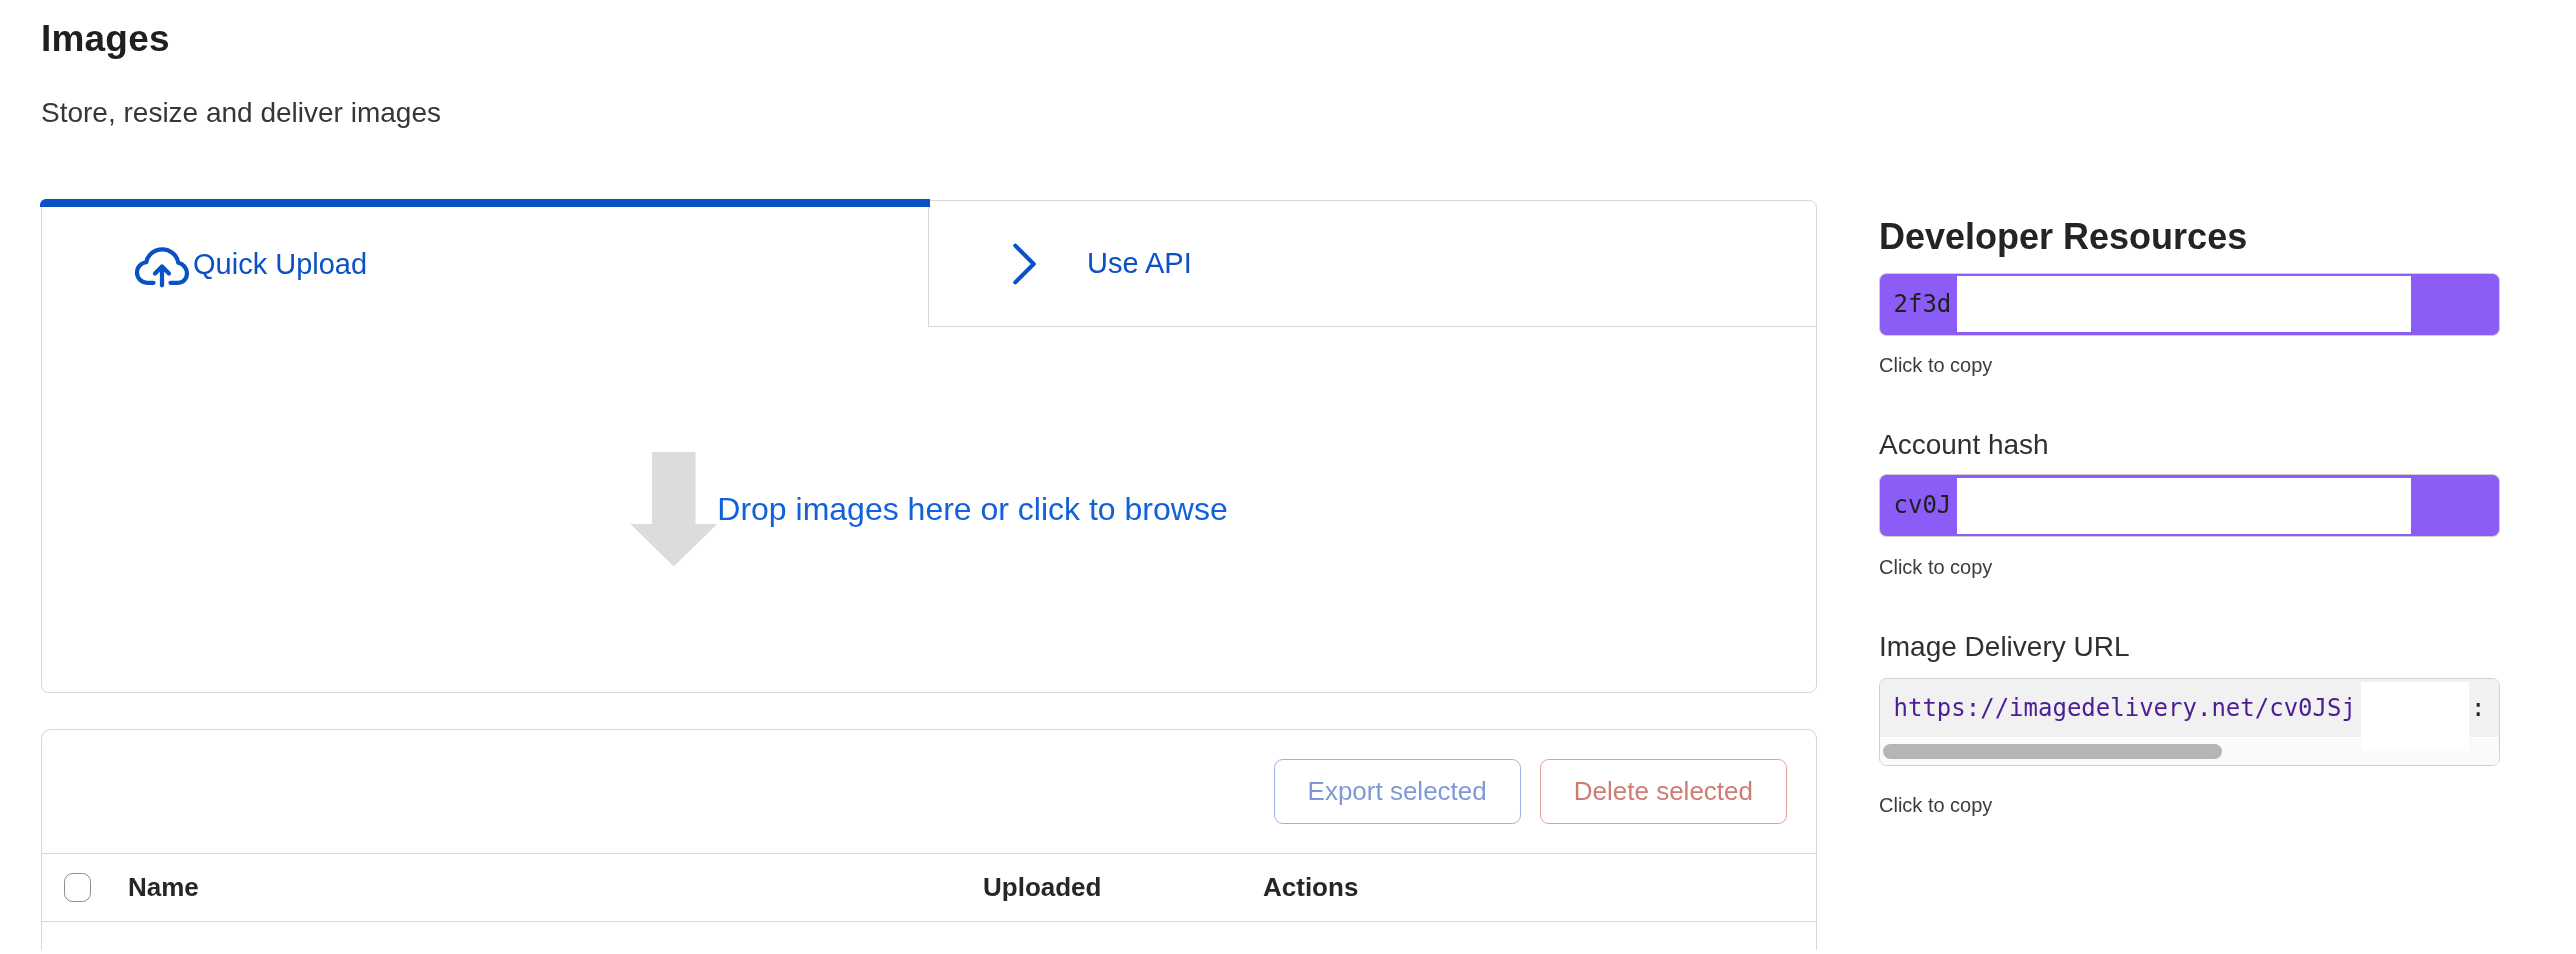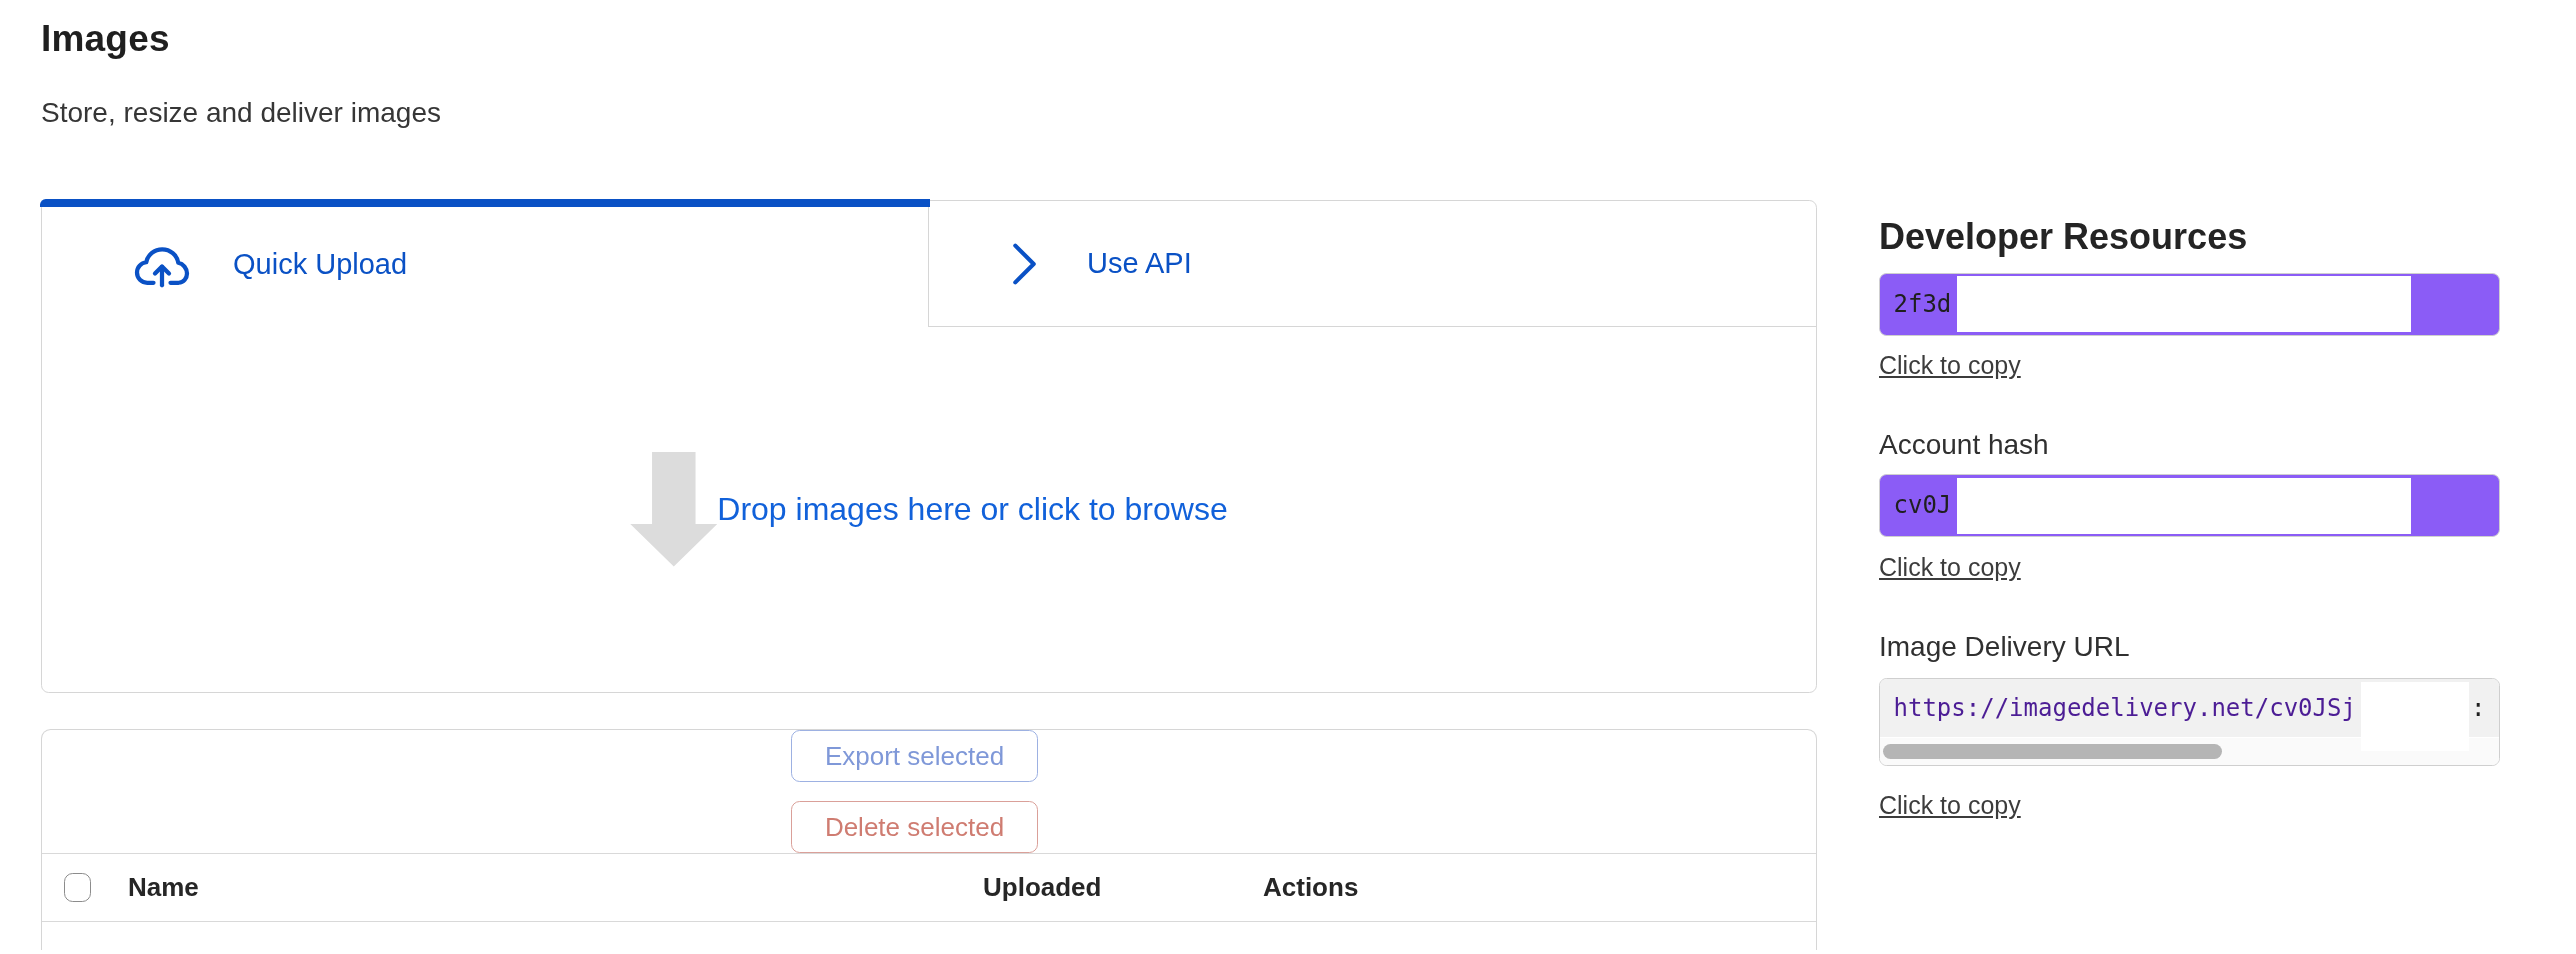--- a/index.html
+++ b/index.html
@@ -16,34 +16,34 @@
   .upload-panel { position:relative; margin-top:71px; height:493px;
     border:1.9px solid #d6d6d6; border-radius:7.7px; background:#fff; }
   .accent-bar { position:absolute; top:-1.9px; left:-1.9px; width:890px; height:7.7px;
     background:#0a51c5; border-top-left-radius:5.8px; z-index:3; }
   .tabs-row { position:relative; height:126px; display:flex; }
   .tab { display:flex; align-items:center; cursor:pointer; }
   .tab-active { width:886px; padding-left:89px; }
   .tab-api { flex:1; border-left:1.9px solid #d6d6d6; border-bottom:1.9px solid #d6d6d6; padding-left:77px; }
   .tab-label { font-size:29px; color:#0a51c5; }
   .tab-icon { display:flex; align-items:center; justify-content:center; }
-  .tab-active .tab-label { margin-left:40px; }
+  .tab-active .tab-label { }
   .tab-api .tab-label { margin-left:44px; }
 
   
   .dropzone { height:364px; display:flex; align-items:center; justify-content:center; cursor:pointer; }
   .arrow-down { width:87px; height:115px; background:#dcdcdc;
     clip-path:polygon(25% 0, 75% 0, 75% 63%, 100% 63%, 50% 100%, 0 63%, 25% 63%); }
   .drop-text { font-size:32px; color:#1161da; }
 
   
   .list-card { margin-top:36px; height:221px; border:1.9px solid #d6d6d6;
     border-bottom:none; border-radius:9.6px 9.6px 0 0; background:#fff; overflow:hidden; }
   .toolbar { height:124px; display:flex; align-items:center; justify-content:flex-end;
-    gap:19px; padding-right:29px; border-bottom:1.9px solid #d9d9d9;flex-direction:column; }
+    gap:19px; padding-right:29px; border-bottom:1.9px solid #d9d9d9; }
   .btn { height:65px; padding:0 33px; font-size:26px; background:#fff;
     border-radius:8.7px; cursor:pointer; font-family:"Liberation Sans", sans-serif; }
   .btn-export { color:#7f98d8; border:1.9px solid #9db1e2; }
   .btn-delete { color:#cf7c71; border:1.9px solid #daa099; }
   .table-header { height:68px; display:flex; align-items:center; padding-left:22px;
     border-bottom:1.9px solid #d9d9d9; }
   .checkbox { width:27px; height:29px; border:1.9px solid #8c8c8c; border-radius:8.7px;
     background:#fff; margin-right:37px; flex:0 0 auto; cursor:pointer; }
   .th { font-size:26px; font-weight:700; color:#262626; }
   .th-name { width:855px; }
@@ -52,21 +52,21 @@
   
   .aside-col { width:621px; margin-left:62px; flex:0 0 auto; }
   .aside-title { margin-top:215px; font-size:36px; line-height:44px; font-weight:700; color:#242424; }
   .field-label { margin-top:48px; font-size:28px; line-height:33px; color:#303030; }
   .copy-box { position:relative; margin-top:13.5px; height:63px; background:#8b5cf6;
     border:1.9px solid #cfcfcf; border-radius:7.7px; overflow:hidden; cursor:pointer; }
   .copy-box .mono { position:absolute; left:13.5px; top:0; height:60px; display:flex; align-items:center;
     font-family:"DejaVu Sans Mono", monospace; font-size:24px; color:#1f1f1f; white-space:pre; z-index:1; }
   .redact { position:absolute; top:2.9px; bottom:2.9px; background:#fff; z-index:2; }
   .redact-short { left:77px; right:88px; }
-  .helper { margin-top:15.4px; font-size:25px; line-height:29px; color:#3c3c3c;text-decoration:underline; }
+  .helper { margin-top:15.4px; font-size:20px; line-height:29px; color:#3c3c3c; }
 
   
   .url-box { position:relative; margin-top:15.4px; height:88px; border:1.9px solid #cfcfcf;
     border-radius:7.7px; overflow:hidden; cursor:pointer; background:#fff; }
   .url-content { position:relative; height:58px; background:#f1f1f1; }
   .url-content .mono { position:absolute; left:13.5px; top:0; height:58px; display:flex; align-items:center;
     font-family:"DejaVu Sans Mono", monospace; font-size:24px; color:#4c1d95; white-space:pre; z-index:1; }
   .redact-url { position:absolute; top:2.9px; left:481px; width:108px; height:69px; background:#fff; z-index:2; }
   .edge-char { position:absolute; left:591px; top:0; height:58px; display:flex; align-items:center;
     font-family:"DejaVu Sans Mono", monospace; font-size:24px; color:#1f1f1f; z-index:1; }

